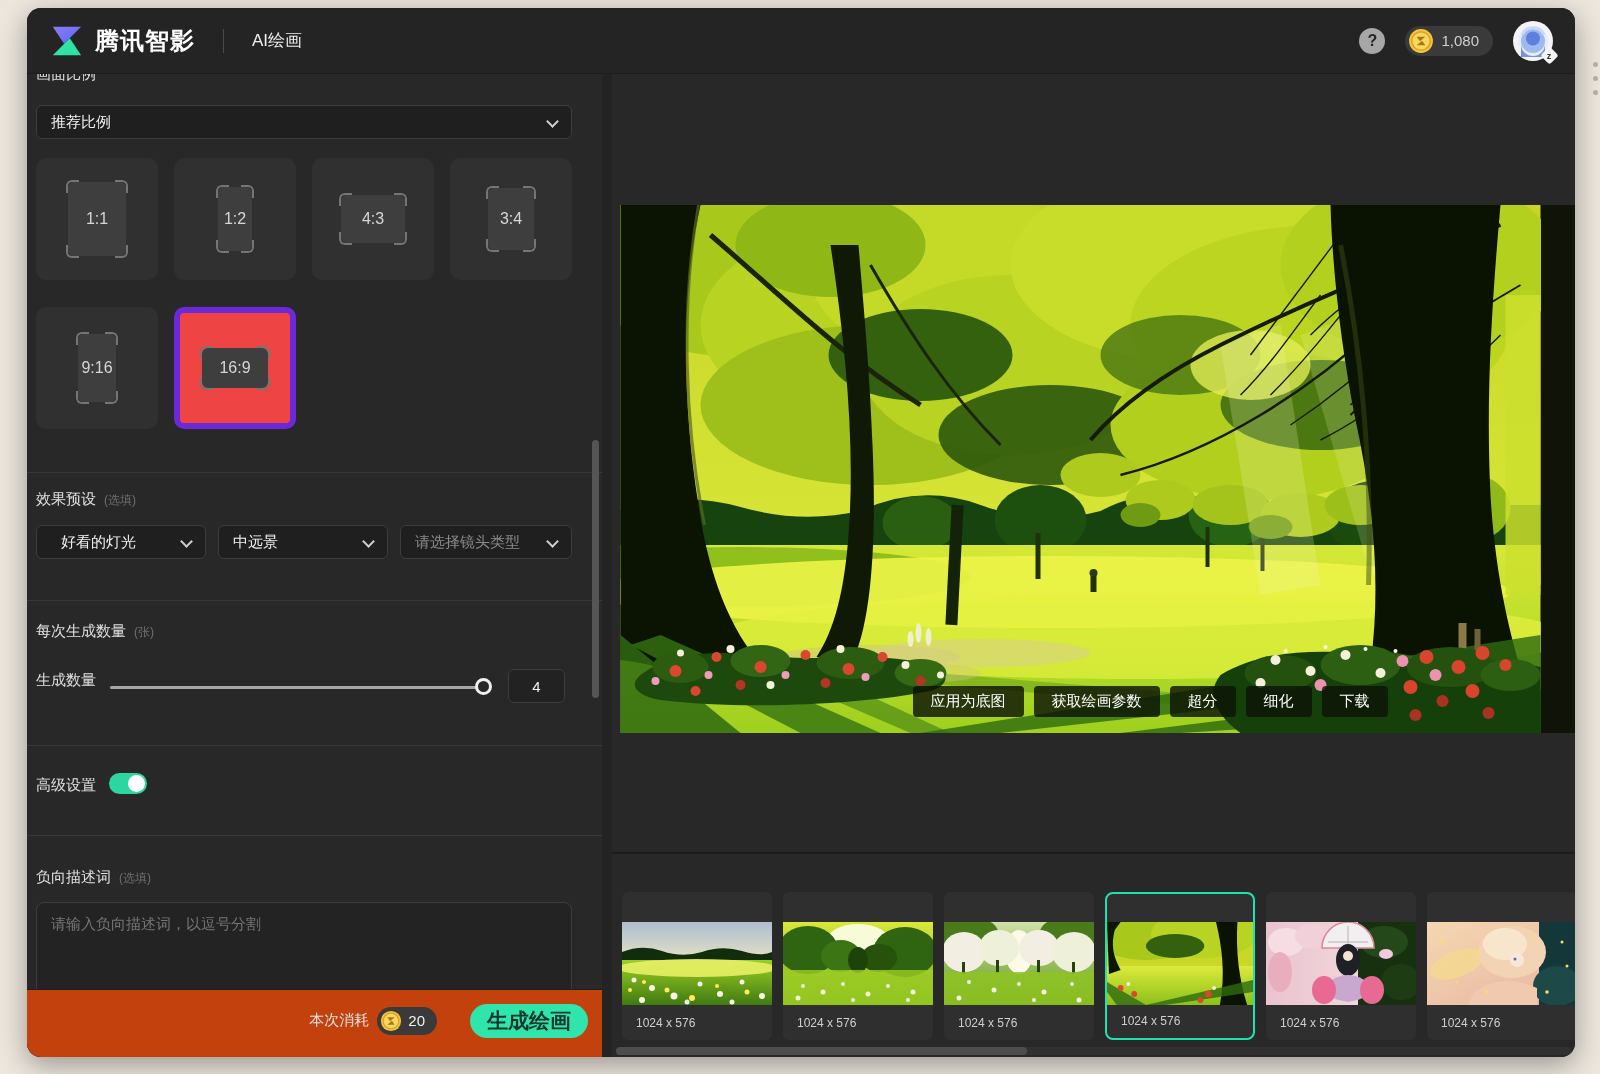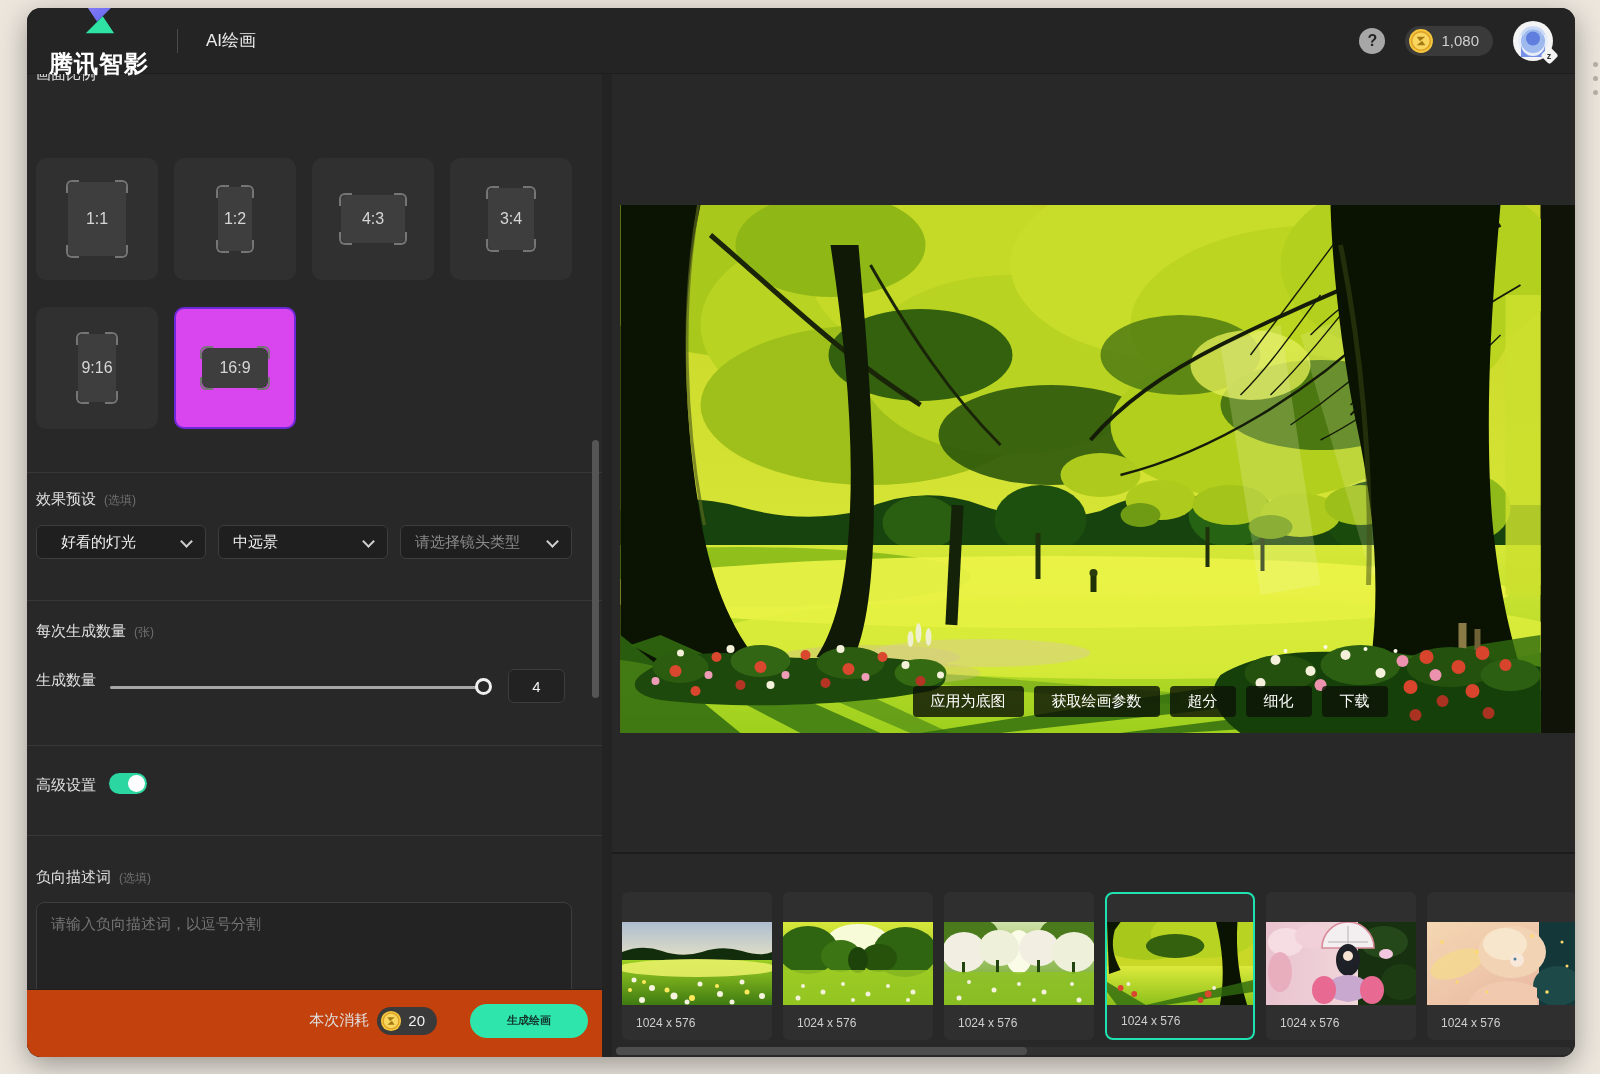--- a/index.html
+++ b/index.html
@@ -5,21 +5,21 @@
   * { margin:0; padding:0; box-sizing:border-box; }
   html,body { width:1600px; height:1074px; background:#ece6dd; font-family:"Liberation Sans", sans-serif; overflow:hidden; }
 
   .window { position:absolute; left:27px; top:8px; width:1548px; height:1049px;
             background:#232323; border-radius:14px; overflow:hidden;
             box-shadow:0 8px 28px rgba(0,0,0,.35); }
 
   
   .topbar { position:absolute; top:0; left:0; right:0; height:66px; background:#242424;
             border-bottom:1px solid #1d1d1d; display:flex; align-items:center; padding:0 22px; z-index:6; }
-  .brand { display:flex; align-items:center; gap:12px;flex-direction:column; }
+  .brand { display:flex; align-items:center; gap:12px; }
   .brand-name { font-size:24px; font-weight:bold; color:#ffffff; letter-spacing:1px; }
   .nav-divider { width:1px; height:24px; background:#4a4a4a; margin:0 28px; }
   .nav-item { font-size:17px; color:#ededed; }
   .topbar-right { margin-left:auto; display:flex; align-items:center; gap:20px; }
   .help-icon { width:26px; height:26px; border-radius:50%; background:#a7a7a7; color:#242424;
                font-weight:bold; font-size:16px; display:flex; align-items:center; justify-content:center; }
   .coin-pill { height:30px; background:#3a3a3a; border-radius:15px; display:flex; align-items:center;
                padding:0 14px 0 3px; gap:7px; }
   .coin-pill span { font-size:15px; color:#cfcfcf; }
   .cost-pill { height:28px; background:#3a3a3a; border-radius:14px; display:flex; align-items:center;
@@ -42,21 +42,21 @@
   .dd .dd-text { font-size:15px; color:#f0f0f0; }
   .dd .dd-text.ph { color:#8a8a8a; }
   .chev { position:absolute; right:14px; top:11px; width:9px; height:9px; border-right:2px solid #cfcfcf;
           border-bottom:2px solid #cfcfcf; transform:rotate(45deg); }
   #dd-main { left:9px; top:31px; width:536px; }
 
   .tiles-row { position:absolute; left:9px; display:flex; gap:16px; }
   #tiles-r1 { top:84px; } #tiles-r2 { top:233px; }
   .tile { width:122px; height:122px; background:#303030; border-radius:10px; position:relative;
           display:flex; align-items:center; justify-content:center; flex:none; }
-  .tile.selected { background:#d946ef; border:2px solid #6d28d9; }
+  .tile.selected { background:#ef4444; border:6px solid #6d28d9; }
   .frame { position:relative; background:#3e3e3e; border-radius:6px; display:flex; align-items:center; justify-content:center; }
   .f-r0{width:58px;height:74px} .f-r1{width:34px;height:64px} .f-r2{width:64px;height:48px}
   .f-r3{width:46px;height:62px} .f-r4{width:38px;height:68px} .f-r5{width:66px;height:40px}
   .corner { position:absolute; width:13px; height:13px; border:2px solid #757575; }
   .c-tl { top:-2px; left:-2px; border-right:none; border-bottom:none; border-top-left-radius:6px; }
   .c-tr { top:-2px; right:-2px; border-left:none; border-bottom:none; border-top-right-radius:6px; }
   .c-bl { bottom:-2px; left:-2px; border-right:none; border-top:none; border-bottom-left-radius:6px; }
   .c-br { bottom:-2px; right:-2px; border-left:none; border-top:none; border-bottom-right-radius:6px; }
   .ratio-label { font-size:16px; color:#d6d6d6; z-index:1; }
 
@@ -87,21 +87,21 @@
               border:1px solid #3d3d3d; border-radius:8px; overflow:hidden; }
   .neg-area textarea { width:100%; height:100%; background:transparent; border:none; outline:none; resize:none;
                        color:#dddddd; font-size:15px; padding:12px 14px; font-family:inherit; }
   .neg-area textarea::placeholder { color:#757575; }
 
   .panel-footer { position:absolute; left:0; right:0; bottom:0; height:68px; background:#c2410c;
                   border-top:1px solid #1e1e1e; display:flex; align-items:center; justify-content:flex-end;
                   padding:0 14px 6px 0; z-index:4; }
   .cost-label { font-size:15px; color:#e0e0e0; margin-right:8px; }
   .generate-btn { width:118px; height:34px; border-radius:17px; background:#2ee6ac; color:#13362b;
-                  font-size:11px; font-weight:bold; display:flex; align-items:center; justify-content:center;
+                  font-size:21px; font-weight:bold; display:flex; align-items:center; justify-content:center;
                   margin-left:33px; border:none; }
   .panel-scrollbar { position:absolute; right:3px; top:366px; width:7px; height:258px; background:#555555;
                      border-radius:4px; z-index:5; }
 
   
   .right-panel { position:absolute; top:66px; left:585px; right:0; bottom:0; background:#282828; }
   .preview-img { position:absolute; left:8px; top:131px; width:1060px; height:528px; background:#101408; overflow:hidden; }
   .preview-img svg { display:block; }
   .action-bar { position:absolute; left:0; right:0; bottom:16px; display:flex; justify-content:center; gap:10px; }
   .act-btn { height:31px; padding:0 18px; background:rgba(12,20,6,0.82); color:#ffffff; font-size:15px;
@@ -169,20 +169,24 @@
           <b>z</b>
         </div>
       </div>
     </div>
   </div>
 
   <div class="left-panel">
 
     <div class="sec-label" id="lbl-ratio">画面比例</div>
 
+    <div class="dd" id="dd-main">
+      <span class="dd-text">推荐比例</span>
+      <span class="chev"></span>
+    </div>
 
     <div class="tiles-row" id="tiles-r1">
       <div class="tile">
         <div class="frame f-r0">
             <span class="corner c-tl"></span>
             <span class="corner c-tr"></span>
             <span class="corner c-bl"></span>
             <span class="corner c-br"></span>
           <span class="ratio-label">1:1</span>
           </div>

